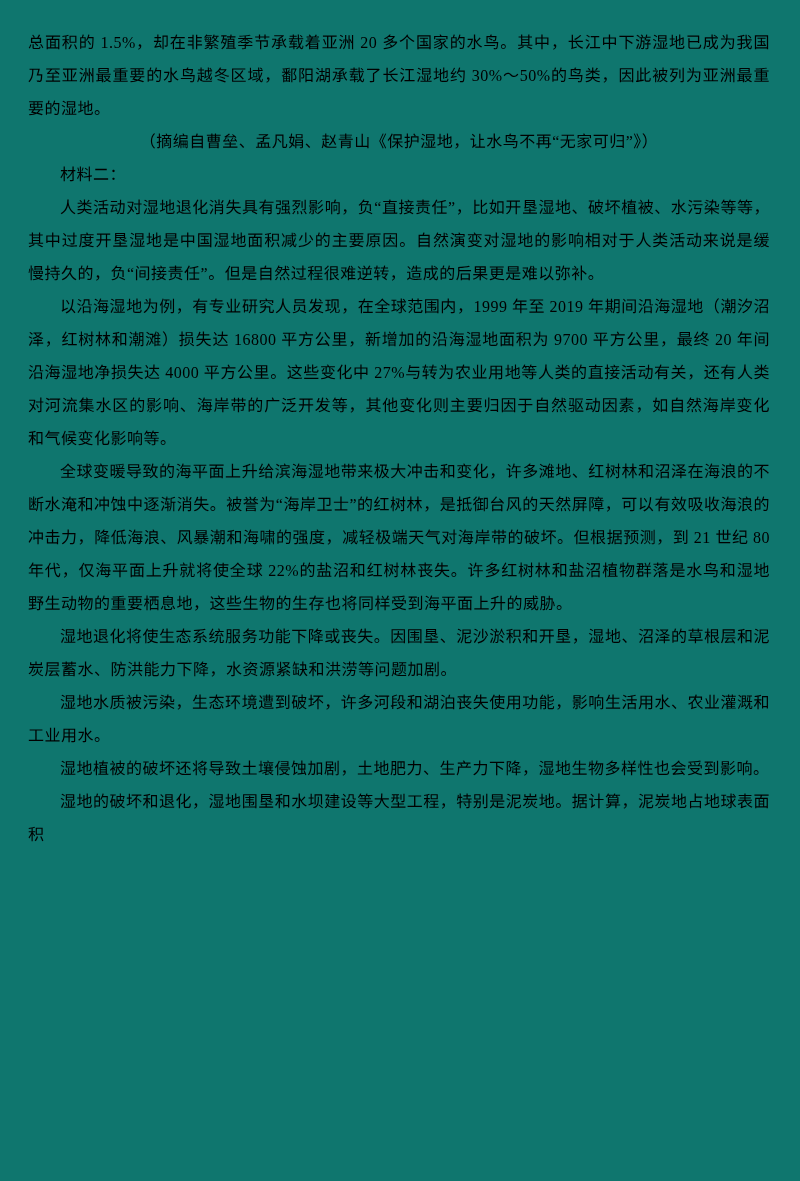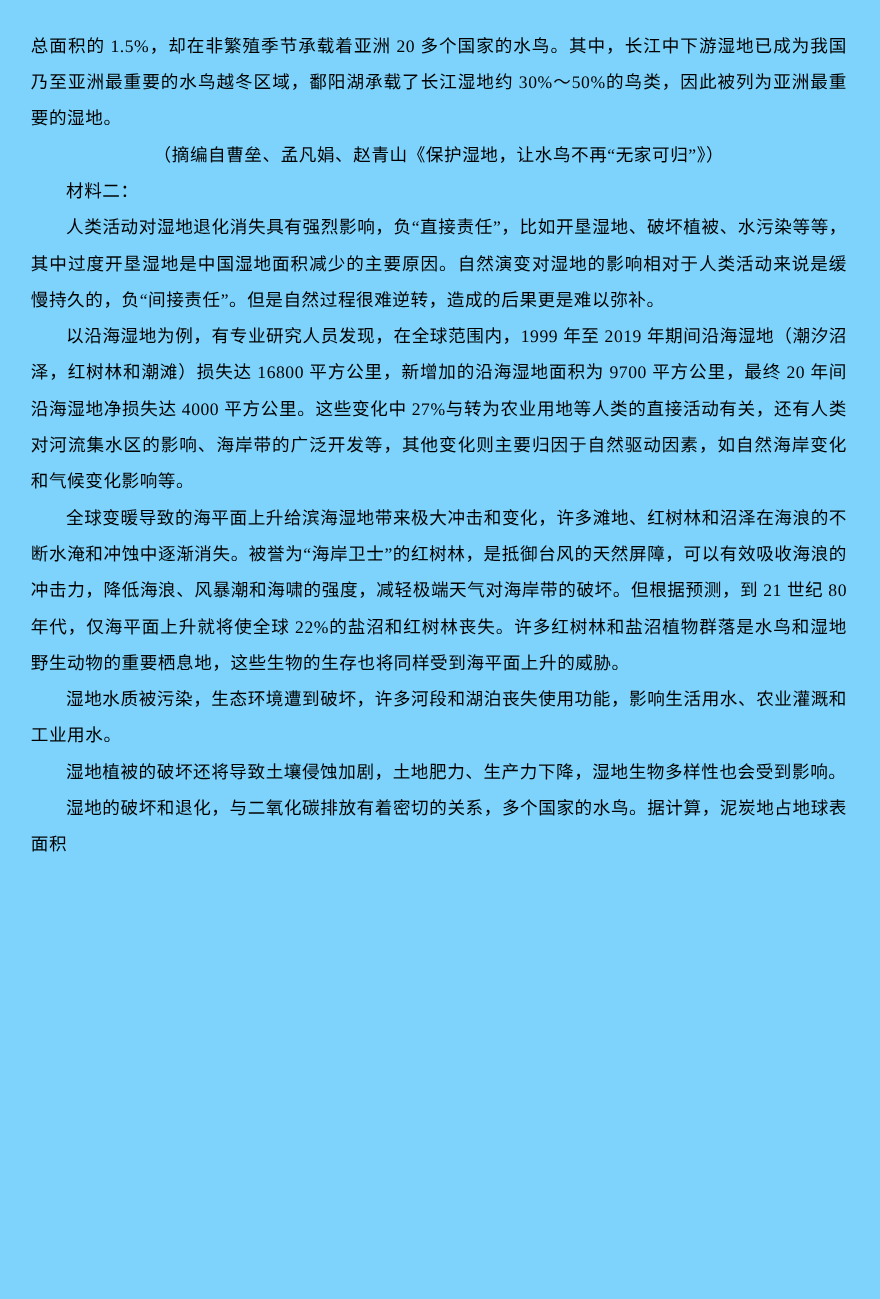--- a/index.html
+++ b/index.html
@@ -10,21 +10,21 @@
     width: 800px;
     height: 1181px;
     overflow: hidden;
     font-family: "Liberation Serif", "DejaVu Serif", serif;
     color: #000000;
   }
   .page {
     width: 800px;
     height: 1181px;
     padding: 26px 30px 20px 28px;
-    background: #7dd3fc;
+    background: #0f766e;
   }
   .para {
     font-size: 16px;
     line-height: 33px;
     text-align: justify;
     text-indent: 2em;
     word-break: break-all;
     letter-spacing: 0.5px;
   }
   .para.no-indent {
@@ -38,16 +38,17 @@
 </head>
 <body>
 
 <div class="page">
   <p class="para no-indent">总面积的 1.5%，却在非繁殖季节承载着亚洲 20 多个国家的水鸟。其中，长江中下游湿地已成为我国乃至亚洲最重要的水鸟越冬区域，鄱阳湖承载了长江湿地约 30%～50%的鸟类，因此被列为亚洲最重要的湿地。</p>
   <p class="para attribution">（摘编自曹垒、孟凡娟、赵青山《保护湿地，让水鸟不再“无家可归”》）</p>
   <p class="para">材料二：</p>
   <p class="para">人类活动对湿地退化消失具有强烈影响，负“直接责任”，比如开垦湿地、破坏植被、水污染等等，其中过度开垦湿地是中国湿地面积减少的主要原因。自然演变对湿地的影响相对于人类活动来说是缓慢持久的，负“间接责任”。但是自然过程很难逆转，造成的后果更是难以弥补。</p>
   <p class="para">以沿海湿地为例，有专业研究人员发现，在全球范围内，1999 年至 2019 年期间沿海湿地（潮汐沼泽，红树林和潮滩）损失达 16800 平方公里，新增加的沿海湿地面积为 9700 平方公里，最终 20 年间沿海湿地净损失达 4000 平方公里。这些变化中 27%与转为农业用地等人类的直接活动有关，还有人类对河流集水区的影响、海岸带的广泛开发等，其他变化则主要归因于自然驱动因素，如自然海岸变化和气候变化影响等。</p>
   <p class="para">全球变暖导致的海平面上升给滨海湿地带来极大冲击和变化，许多滩地、红树林和沼泽在海浪的不断水淹和冲蚀中逐渐消失。被誉为“海岸卫士”的红树林，是抵御台风的天然屏障，可以有效吸收海浪的冲击力，降低海浪、风暴潮和海啸的强度，减轻极端天气对海岸带的破坏。但根据预测，到 21 世纪 80 年代，仅海平面上升就将使全球 22%的盐沼和红树林丧失。许多红树林和盐沼植物群落是水鸟和湿地野生动物的重要栖息地，这些生物的生存也将同样受到海平面上升的威胁。</p>
+  <p class="para">湿地退化将使生态系统服务功能下降或丧失。因围垦、泥沙淤积和开垦，湿地、沼泽的草根层和泥炭层蓄水、防洪能力下降，水资源紧缺和洪涝等问题加剧。</p>
   <p class="para">湿地水质被污染，生态环境遭到破坏，许多河段和湖泊丧失使用功能，影响生活用水、农业灌溉和工业用水。</p>
   <p class="para">湿地植被的破坏还将导致土壤侵蚀加剧，土地肥力、生产力下降，湿地生物多样性也会受到影响。</p>
-  <p class="para">湿地的破坏和退化，与二氧化碳排放有着密切的关系，多个国家的水鸟。据计算，泥炭地占地球表面积</p>
+  <p class="para">湿地的破坏和退化，湿地围垦和水坝建设等大型工程，特别是泥炭地。据计算，泥炭地占地球表面积</p>
 </div>
 
 </body></html>

